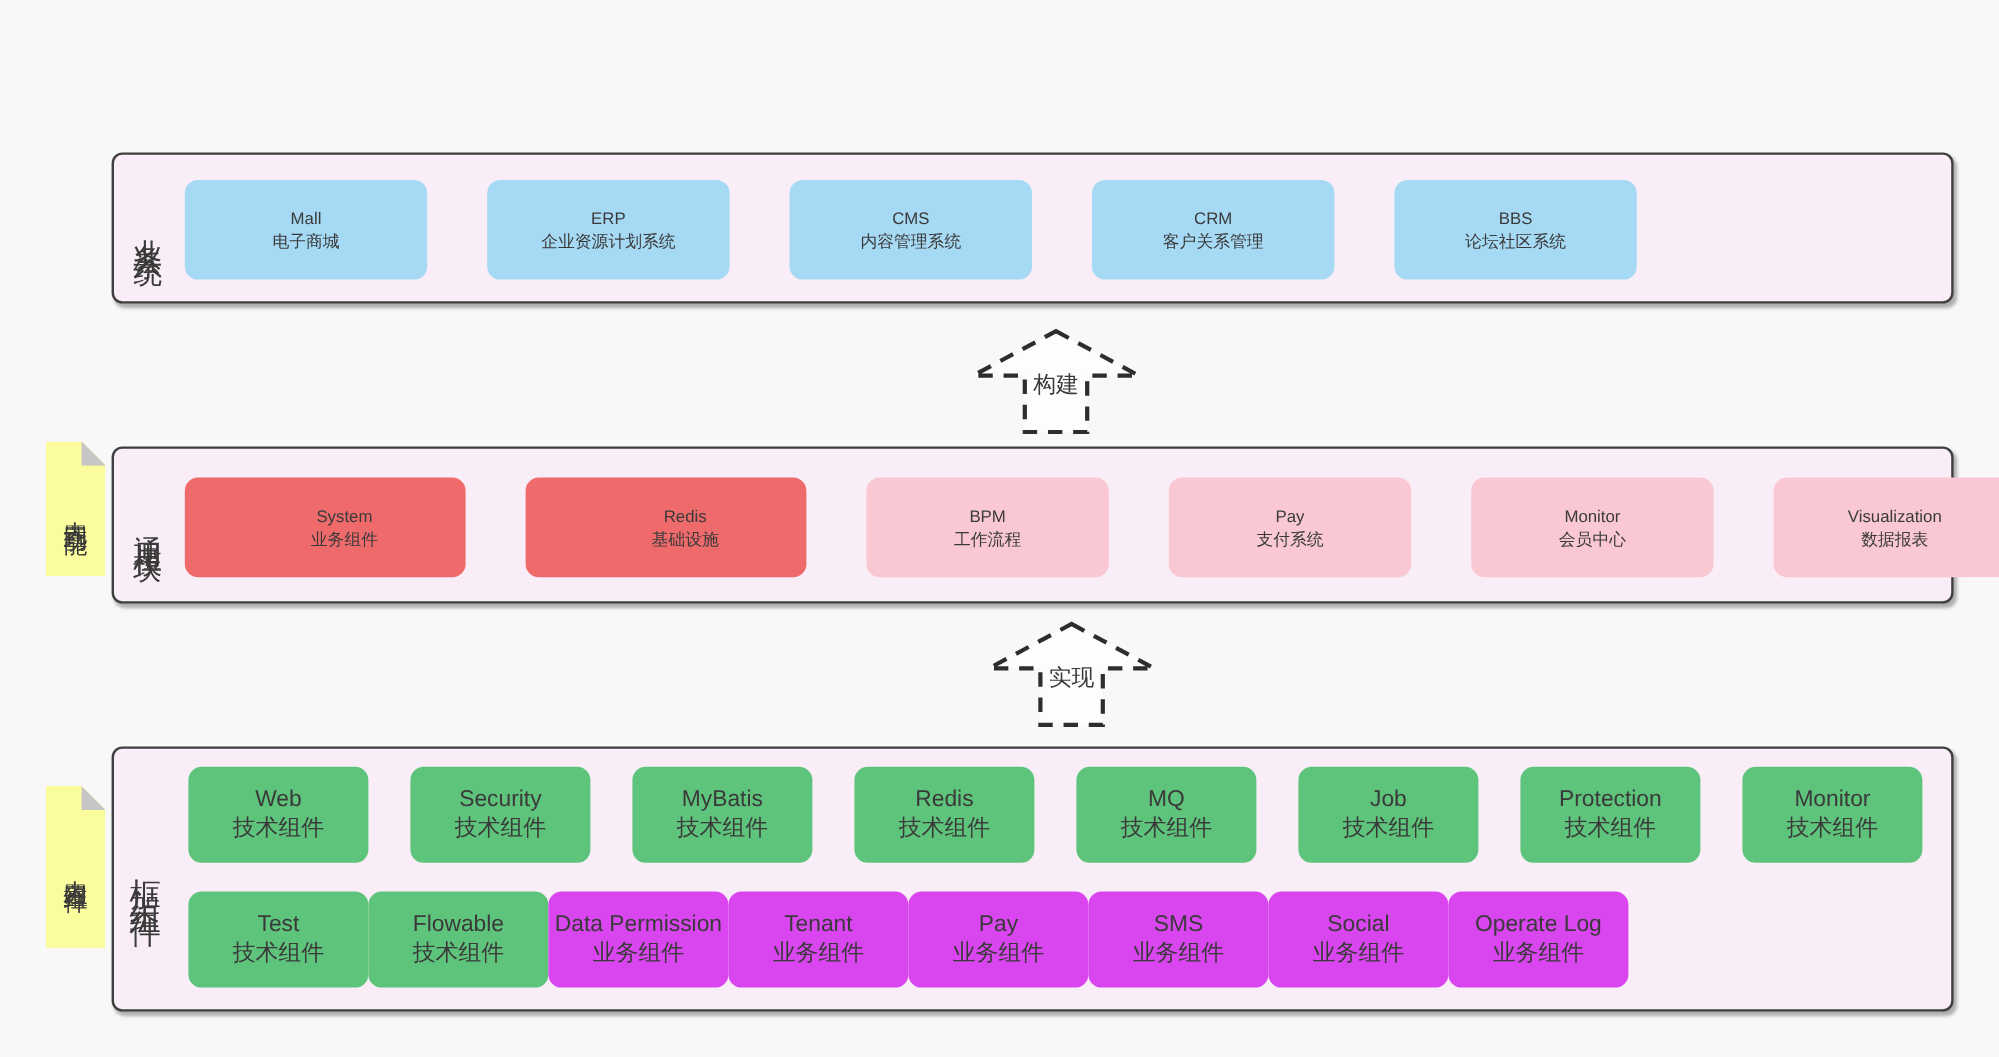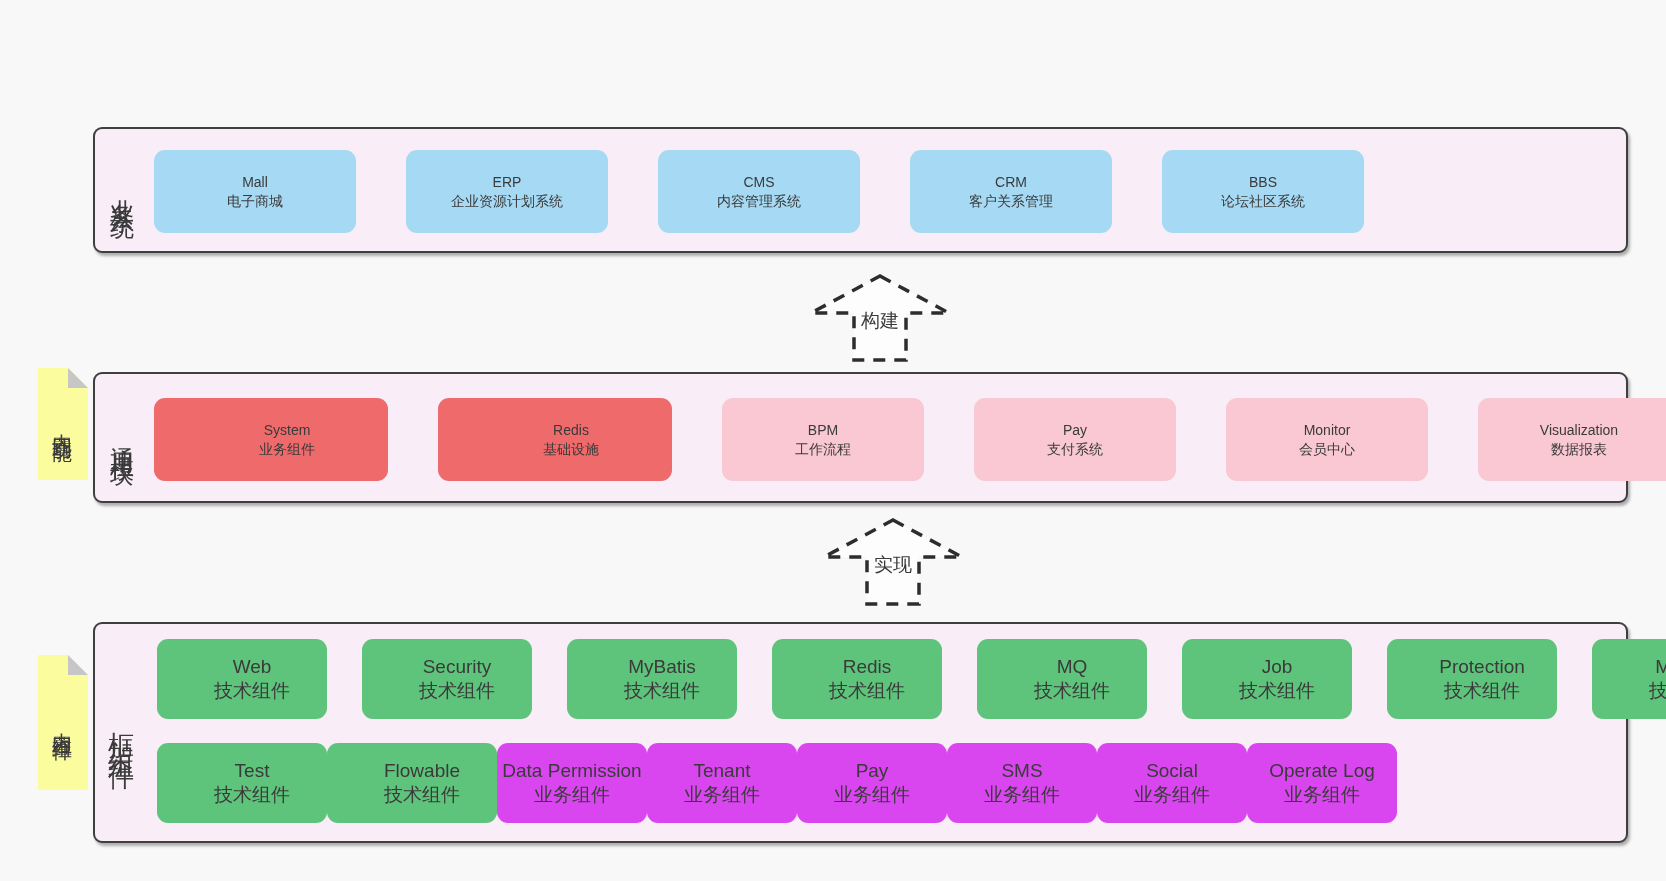--- a/index.html
+++ b/index.html
@@ -33,21 +33,21 @@
     align-items:center;justify-content:center;text-align:center;
     line-height:1.32;color:#3a3a3a;
   }
   .w202{width:202px;height:83px;}
   .w150{width:150px;height:80px;line-height:1.28;}
   .box .t,.box .s{font-size:14px;}
   .w150 .t,.w150 .s{font-size:19px;}
   .blue{background:#a6daf4;}
   .red{background:#ee6a6b;padding-left:32px;}
   .pink{background:#f9c8d3;}
-  .green{background:#5ec47b;padding-left:20px;}
+  .green{background:#5ec47b;}
   .green-light{background:#d946ef;}
   .tag{
     position:absolute;left:38px;width:50px;background:#fbfc9e;
     display:flex;align-items:center;justify-content:center;
     clip-path:polygon(0 0, calc(100% - 20px) 0, 100% 20px, 100% 100%, 0 100%);
   }
   .tag1{top:368px;height:112px;}
   .tag2{top:655px;height:135px;}
   .tag .vtext{
     writing-mode:vertical-rl;text-orientation:upright;

